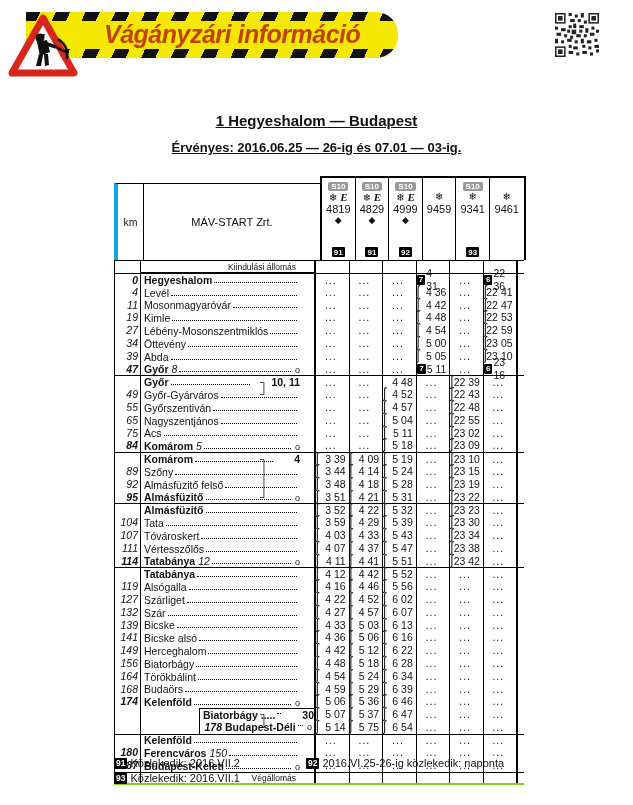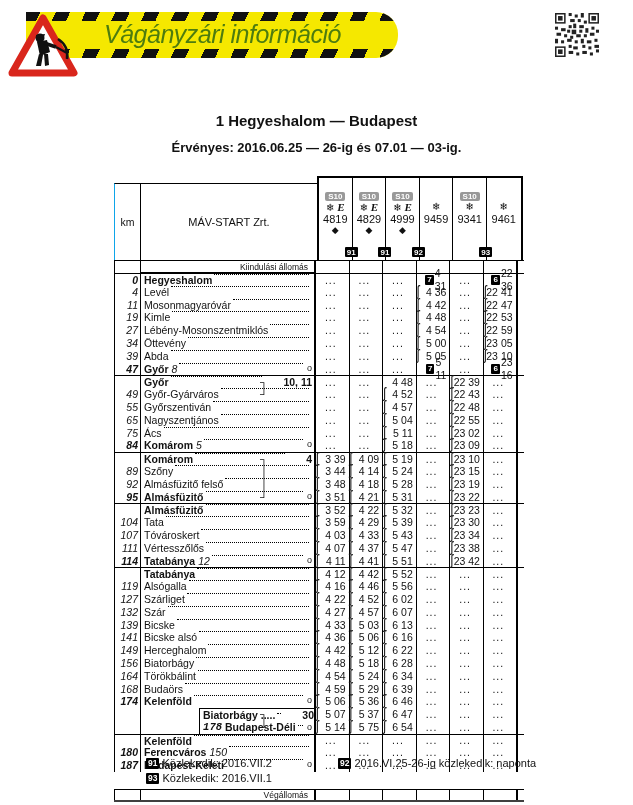--- a/index.html
+++ b/index.html
@@ -18,78 +18,78 @@
     background: #f5e800;
     border-radius: 0 22px 22px 0;
     overflow: hidden;
   }
   .tape { position: absolute; left: 0; right: 0; height: 9px;
     background: repeating-linear-gradient(115deg, #111 0 13px, rgba(0,0,0,0) 13px 27px); }
   .tape.top { top: 0; }
   .tape.bottom { bottom: 0; }
   .banner-title {
     position: absolute; left: 78px; top: 8px;
-    font-size: 25px; font-weight: normal; font-style: italic;
-    letter-spacing: -0.5px; color: #4d7c0f; white-space: nowrap;
+    font-size: 25px; font-weight: bold; font-style: italic;
+    letter-spacing: -0.5px; color: #c2410c; white-space: nowrap;
   }
   .tri-sign { position: absolute; left: 6px; top: 12px; }
   .qr { position: absolute; left: 555px; top: 12px; }
 
   
-  .heading { position: absolute; top: 112px; left: 0; width: 633px; text-align: center; }
+  .heading { position: absolute; top: 112px; left: 0; width: 633px; text-align: center; text-decoration: underline; }
   .heading .h1 { font-size: 15px; font-weight: bold; }
   .heading .h2 { font-size: 13px; font-weight: bold; margin-top: 11px; }
 
   
   .tt { position: absolute; left: 114px; top: 176px; width: 410px; font-size: 10.5px; }
   .tt-header { display: flex; height: 84px; }
-  .hd-left { display: flex; border-top: 1.2px solid #000; border-left: 1px solid #0ea5e9; margin-top: 7px; }
+  .hd-left { display: flex; border-top: 1.2px solid #000; border-left: 4px solid #0ea5e9; margin-top: 7px; }
   .hd-km { width: 26px; display: flex; align-items: center; justify-content: center; border-right: 1px solid #000; font-size: 10.5px; }
   .hd-op { width: 176px; display: flex; align-items: center; justify-content: center; font-size: 11px; }
   .cols { display: flex; border: 2px solid #000; border-bottom: none; }
-  .colh { width: 33.6px; border-right: 1px solid #000; display: flex; flex-direction: column; align-items: center; padding-top: 14px; }
+  .colh { width: 33.6px; border-right: 1px solid #000; display: flex; flex-direction: column; align-items: center; padding-top: 4px; }
   .colh:last-child { border-right: none; }
   .s10 { background: #999; color: #fff; font-size: 8px; font-weight: bold; line-height: 9px; padding: 0 3px; border-radius: 2px; height: 9px; }
   .s10.empty { visibility: hidden; }
   .symline { font-size: 10px; height: 12px; line-height: 12px; }
   .symline .e { font-weight: bold; font-style: italic; font-family: "Liberation Serif", serif; font-size: 11px; }
   .trainno { font-size: 11px; line-height: 12px; }
   .dmd { font-size: 9px; height: 11px; line-height: 11px; }
   .spacer { flex: 1; }
   .noteb { margin-bottom: 3px; }
   .badge { display: inline-block; background: #000; color: #fff; font-size: 8px; font-weight: bold;
-           line-height: 9px; padding: 0.5px 2px; border-radius: 1px; margin-left: 32px; }
+           line-height: 9px; padding: 0.5px 2px; border-radius: 1px; }
   .badge.empty { visibility: hidden; }
 
   .t-row { display: flex; height: 12.8px; align-items: stretch; }
   .lbl-row { height: 13px; border-top: 1.6px solid #000; }
-  .lbl-row.bottom { border-top: 1px solid #000; border-bottom: 2px solid #404040; margin-top: 17px; }
+  .lbl-row.bottom { border-top: 1px solid #000; border-bottom: 2px solid #84cc16; }
   .c-km { width: 26px; text-align: right; padding-right: 2px; font-style: italic;
           border-left: 1px solid #000; line-height: 12.8px; }
   .c-name { width: 176px; border-left: 1px solid #000; border-right: 2px solid #000;
-            position: relative; padding: 0 2px 0 3px; display: flex; align-items: flex-start; overflow: hidden; }
+            position: relative; padding: 0 14px 0 3px; display: flex; align-items: flex-end; overflow: hidden; }
   .c-name .nm { white-space: nowrap; }
   .c-name .ref { font-style: italic; margin-left: 3px; }
   .leader { flex: 1; border-bottom: 1.5px dotted #000; margin: 0 3px 3px 2px; min-width: 4px; }
   .circ { font-size: 9px; margin-left: 1px; }
   .brk { position: absolute; right: 46px; top: 0; bottom: 0; line-height: 12.8px; font-size: 11px; }
   .route { font-weight: bold; margin-left: 18px; white-space: nowrap; }
   .bold .nm, .bold .c-km { font-weight: bold; }
   .t-row.sec { border-top: 1.6px solid #000; }
   .cell { width: 33.6px; border-right: 1px solid #000; position: relative;
           display: flex; align-items: center; justify-content: flex-end; padding-right: 3px; line-height: 12.8px; }
   .cell:last-child { border-right: 2px solid #000; }
   .cell .dots { width: 100%; text-align: center; letter-spacing: 1px; }
   .cell .w { position: absolute; left: 0px; top: -1px; font-size: 12px; transform: scaleY(1.15); }
   .cell .b6 { margin-right: 1px; }
   .lbl-txt { font-size: 8.5px; text-align: right; flex: 1; padding-right: 4px; align-self: center; }
   .indbox { position: absolute; left: 58px; right: 0; top: 0; bottom: 0; border-left: 1px solid #000;
             display: flex; align-items: center; padding: 0 2px 0 3px; }
   .indbox.first { border-top: 1px solid #000; }
-  .indbox .ikm { font-style: italic; font-weight: bold; width: 22px; text-align: right; padding-right: 3px; font-family: Liberation Mono, monospace; }
+  .indbox .ikm { font-style: italic; font-weight: bold; width: 22px; text-align: right; padding-right: 3px; }
 
   
   .notes { position: absolute; left: 114px; top: 757px; width: 440px; font-size: 11px; }
   .note-line { display: flex; margin-bottom: 3px; }
   .note { display: flex; align-items: center; gap: 3px; }
   .note .badge { font-size: 8.5px; line-height: 10px; }
   .note.left { width: 192px; }
 </style>
 </head>
 <body>

